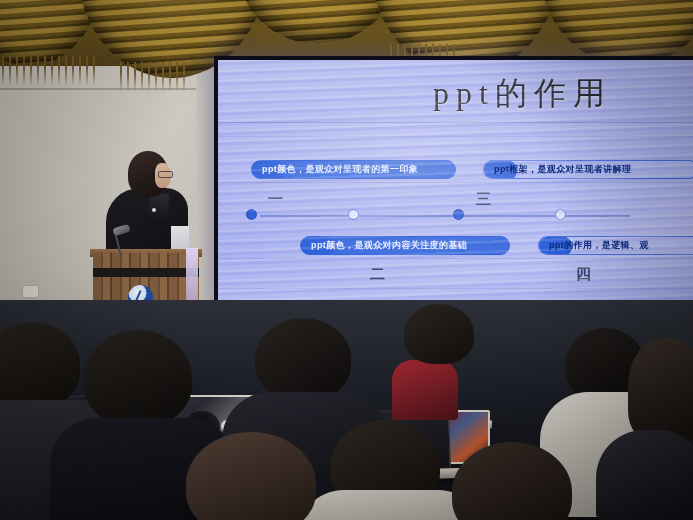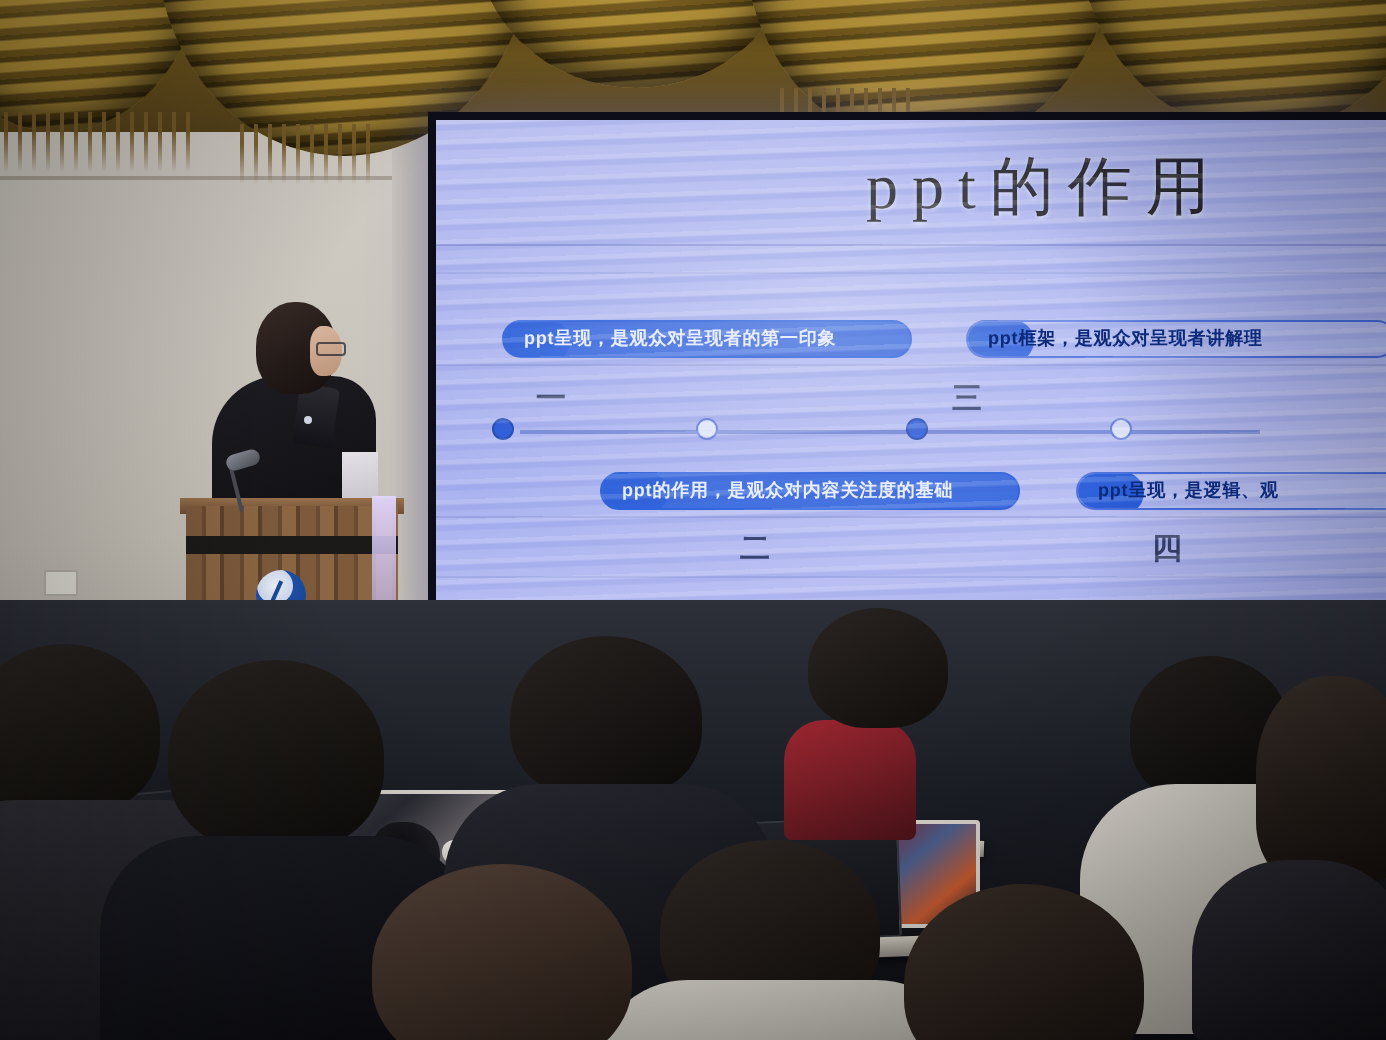--- a/index.html
+++ b/index.html
@@ -365,33 +365,33 @@
     <div class="hr hr-a"></div>
     <div class="hr hr-b"></div>
     <div class="hr hr-c"></div>
     <div class="hr hr-d"></div>
     <div class="hr hr-e"></div>
 
     <div class="slide-title">ppt的作用</div>
 
     <div class="pill dark p1">
       <span class="cap"></span>
-      <span class="txt">ppt呈现，是观众对呈现者的第一印象</span>
+      <span class="txt">ppt颜色，是观众对呈现者的第一印象</span>
     </div>
     <div class="pill p2">
       <span class="cap"></span>
       <span class="txt">ppt框架，是观众对呈现者讲解理</span>
     </div>
     <div class="pill dark p3">
       <span class="cap"></span>
-      <span class="txt">ppt的作用，是观众对内容关注度的基础</span>
+      <span class="txt">ppt颜色，是观众对内容关注度的基础</span>
     </div>
     <div class="pill p4">
       <span class="cap"></span>
-      <span class="txt">ppt呈现，是逻辑、观</span>
+      <span class="txt">ppt的作用，是逻辑、观</span>
     </div>
 
     <div class="axis"></div>
     <div class="dot filled d1"></div>
     <div class="dot hollow d2"></div>
     <div class="dot filled d3"></div>
     <div class="dot hollow d4"></div>
 
     <div class="num n1">一</div>
     <div class="num n2">二</div>

